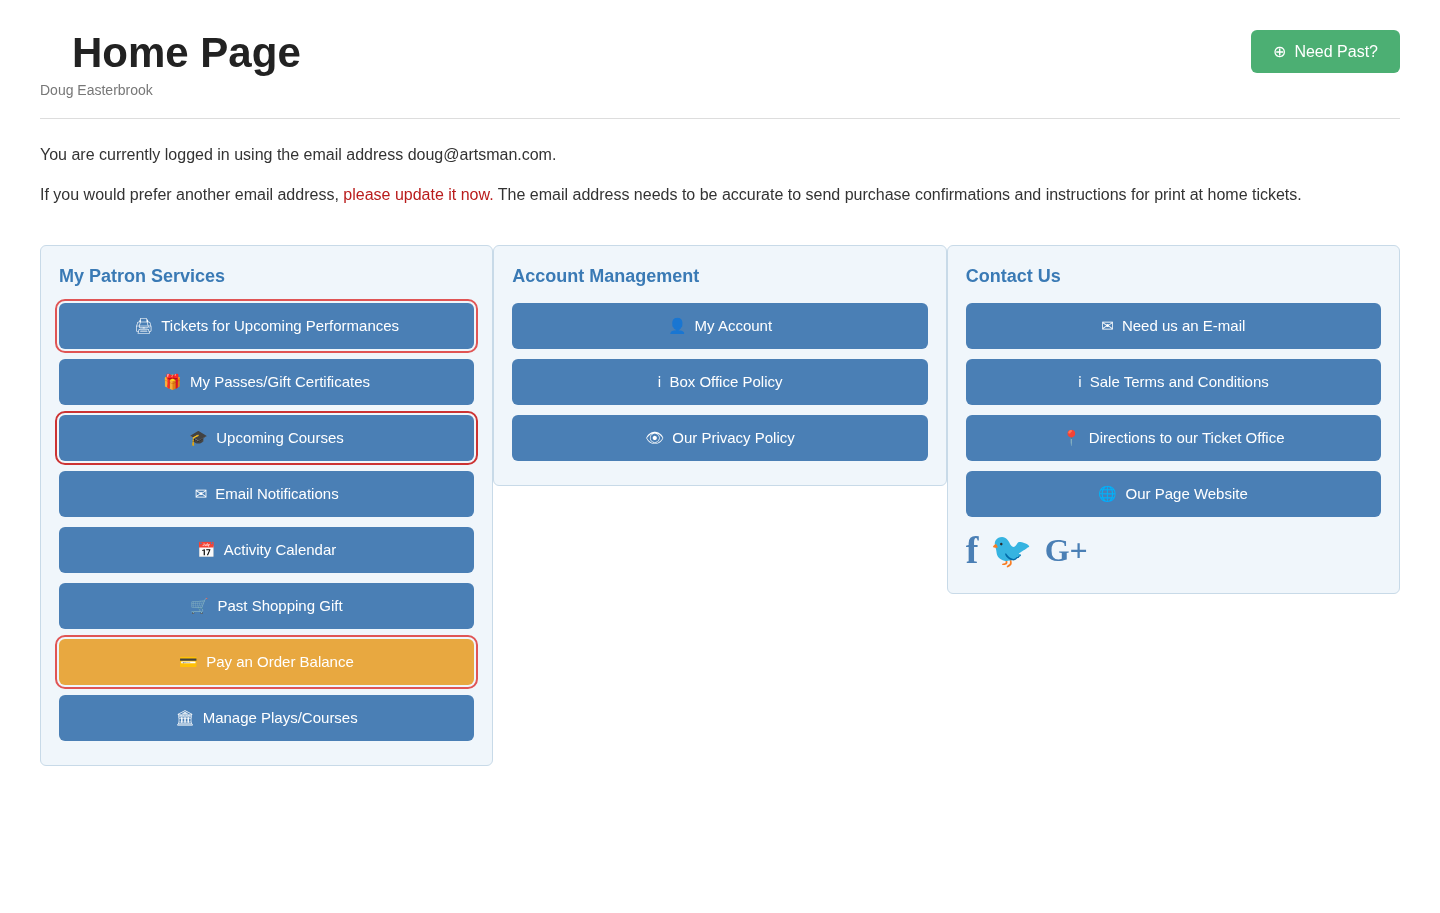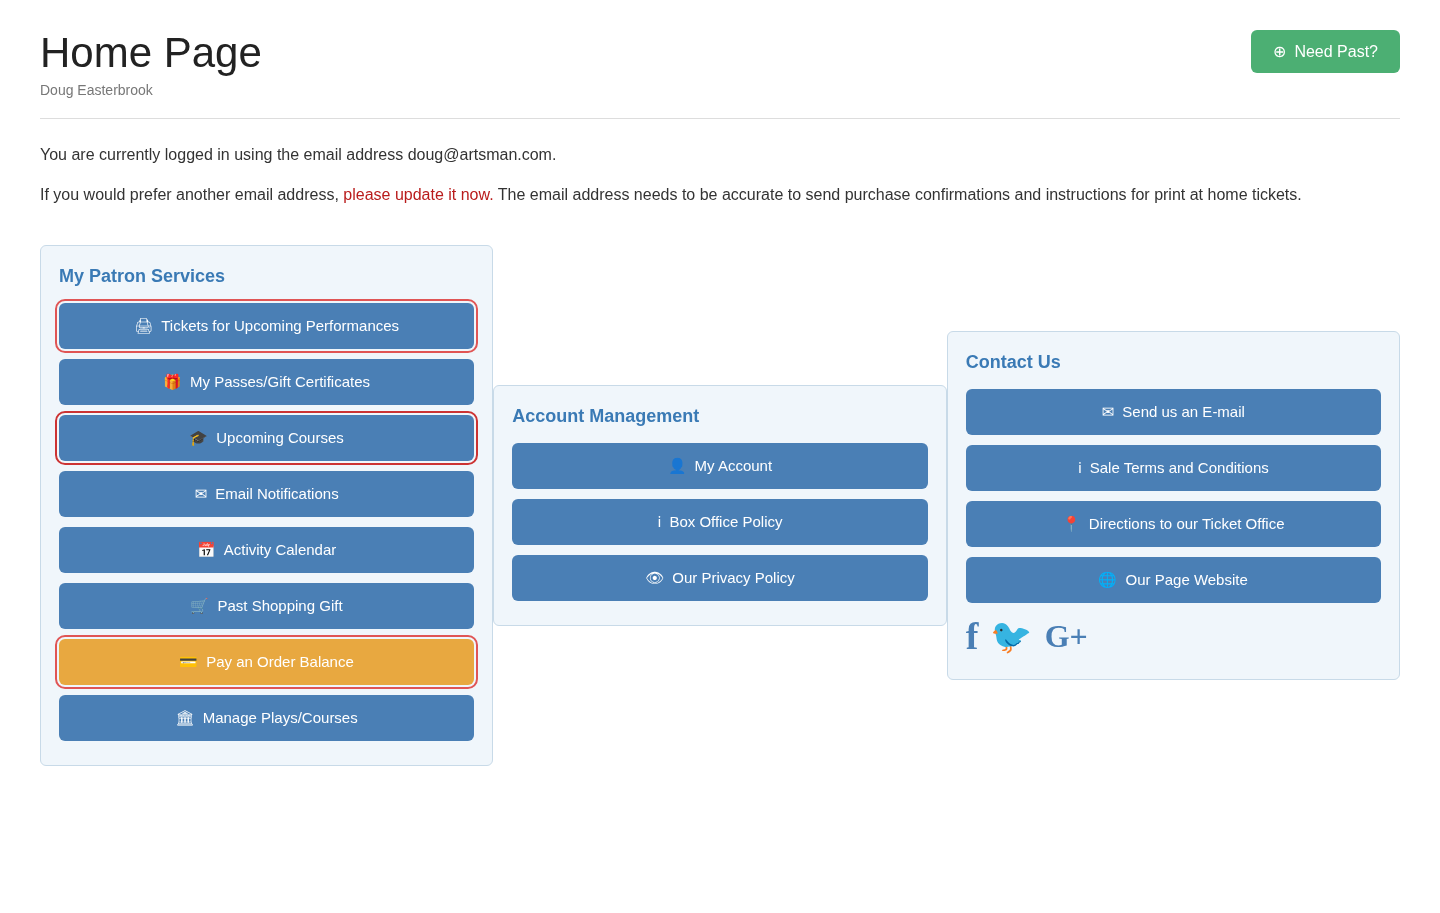--- a/index.html
+++ b/index.html
@@ -12,23 +12,24 @@
 
     .header-row {
       display: flex;
       justify-content: space-between;
       align-items: flex-start;
       margin-bottom: 20px;
     }
 
     .page-title {
       font-size: 42px;
-      font-weight: normal;
+      font-weight: bold;
       color: #222;
       line-height: 1.1;
+      margin-left: 32px;
     }
 
     .page-subtitle {
       font-size: 14px;
       color: #777;
       margin-top: 6px;
     }
 
     .need-help-btn {
       background: #4caf73;
@@ -62,21 +63,21 @@
     }
 
     .info-text a {
       color: #b91c1c;
       text-decoration: none;
     }
 
     .panels-row {
       display: flex;
       margin-top: 38px;
-      align-items: center;
+      align-items: flex-start;
     }
 
     .panel {
       border: 1px solid #c8dae8;
       border-radius: 6px;
       background: #f0f6fb;
       padding: 20px 18px 24px 18px;
       flex: 1;
     }
 
@@ -215,21 +216,21 @@
         <span>Our Privacy Policy</span>
       </button>
     </div>
   </div>
 
   <div class="panel">
     <div class="panel-title">Contact Us</div>
     <div class="btn-group">
       <button class="service-btn">
         <span>✉</span>
-        <span>Send us an E-mail</span>
+        <span>Need us an E-mail</span>
       </button>
       <button class="service-btn">
         <span>ℹ</span>
         <span>Sale Terms and Conditions</span>
       </button>
       <button class="service-btn">
         <span>📍</span>
         <span>Directions to our Ticket Office</span>
       </button>
       <button class="service-btn">

